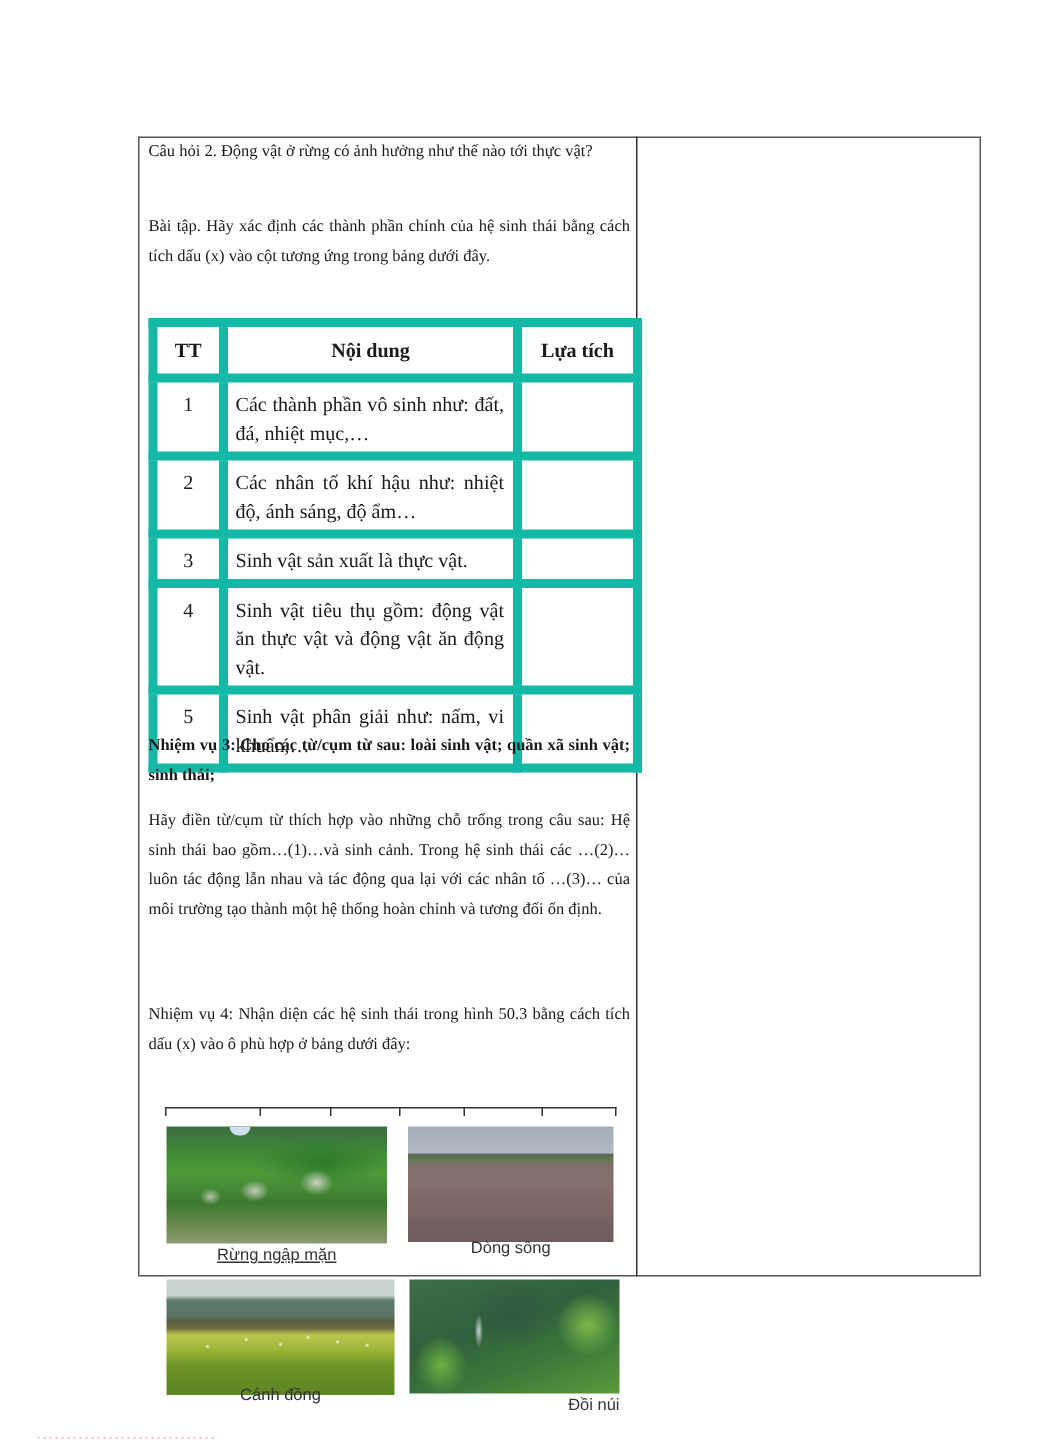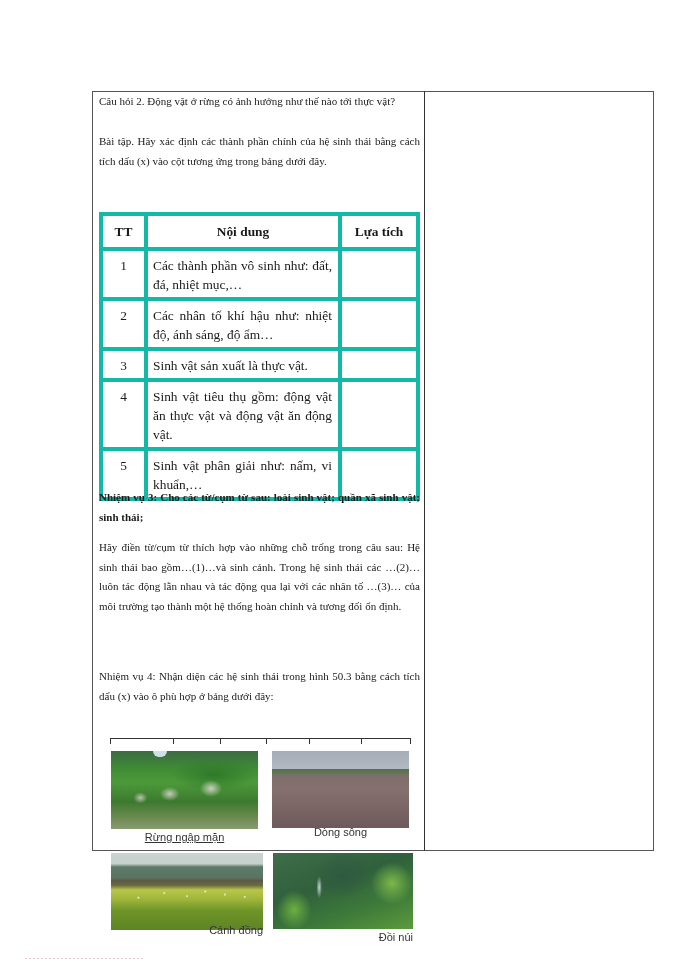--- a/index.html
+++ b/index.html
@@ -3,29 +3,29 @@
 <meta charset="utf-8">
 <style>
   html, body { margin:0; padding:0; background:#ffffff; }
   body { width:700px; height:960px; position:relative; overflow:hidden;
          font-family:"Liberation Serif", "DejaVu Serif", serif; color:#1a1a1a; }
   .outer { position:absolute; left:92px; top:91px; width:562px; height:760px;
            border:1px solid #555; box-sizing:border-box; }
   .divider { position:absolute; left:424px; top:91px; width:1px; height:760px; background:#333; }
   .para { margin:0; text-align:justify; }
   .p1 { position:absolute; left:99px; top:92px; width:321px; }
-  .p2 { position:absolute; left:99px; top:132px; width:321px; }
+  .p2 { position:absolute; left:99px; top:142px; width:321px; }
   .p3 { position:absolute; left:99px; top:488px; width:321px;font-weight:bold; }
   .p4 { position:absolute; left:99px; top:538px; width:321px; }
   .p5 { position:absolute; left:99px; top:667px; width:321px; }
   .txt { font-size:11px; line-height:19.6px; text-align:justify; }
 
   table.tbl { position:absolute; left:99px; top:212px; border-collapse:collapse;
               font-size:13.4px; line-height:19px; }
-  table.tbl td, table.tbl th { border:4px solid #14b8a6; vertical-align:top; padding:0; }
+  table.tbl td, table.tbl th { border:6px solid #14b8a6; vertical-align:top; padding:0; }
   table.tbl th { font-weight:bold; height:31px; vertical-align:middle; text-align:center; }
   .c-tt { width:41px; text-align:center; }
   .c-nd { width:190px; }
   .c-lc { width:74px; }
   .nd-text { padding:5px 6px 3px 5px; text-align:justify; }
   .tt-text { padding-top:5px; }
 
   .ruler { position:absolute; left:110px; top:738px; width:301px; height:1px; background:#333; }
   .tick { position:absolute; top:738px; width:1px; height:6px; background:#333; }
 
@@ -142,18 +142,18 @@
 <div class="tick" style="left:361px;"></div>
 <div class="tick" style="left:410px;"></div>
 
 <div class="pic mangrove"></div>
 <div class="cap" style="left:111px; top:831px; width:147px;text-decoration:underline;">Rừng ngập mặn</div>
 
 <div class="pic river"></div>
 <div class="cap" style="left:272px; top:826px; width:137px;">Dòng sông</div>
 
 <div class="pic field"></div>
-<div class="cap" style="left:111px; top:924px; width:152px;text-align:right;">Cánh đồng</div>
+<div class="cap" style="left:111px; top:924px; width:152px;">Cánh đồng</div>
 
 <div class="pic hills"></div>
 <div class="cap" style="left:273px; top:931px; width:140px;text-align:right;">Đồi núi</div>
 
 <div class="footer-dots"></div>
 
 </body></html>

